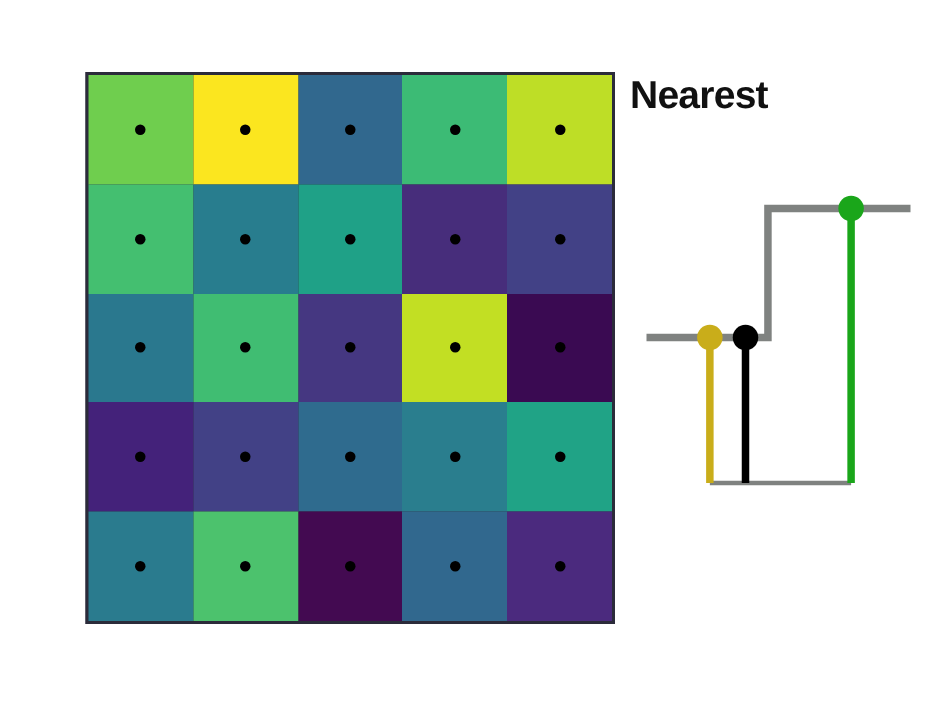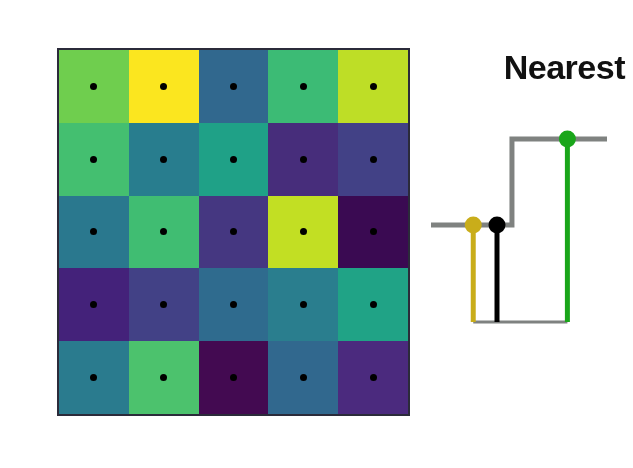--- a/index.html
+++ b/index.html
@@ -64,22 +64,22 @@
     left: 420px;
     top: 40px;
     width: 205px;
     height: 300px;
   }
   #plot-title {
     position: absolute;
     left: 0;
     top: 8px;
     width: 205px;
-    text-align: right;
-    font-size: 34px;
+    text-align: left;
+    font-size: 26px;
     font-weight: bold;
     color: #111111;
     letter-spacing: -0.5px;
     white-space: nowrap;
   }
   #plot-svg {
     position: absolute;
     left: 0;
     top: 0;
     width: 205px;

